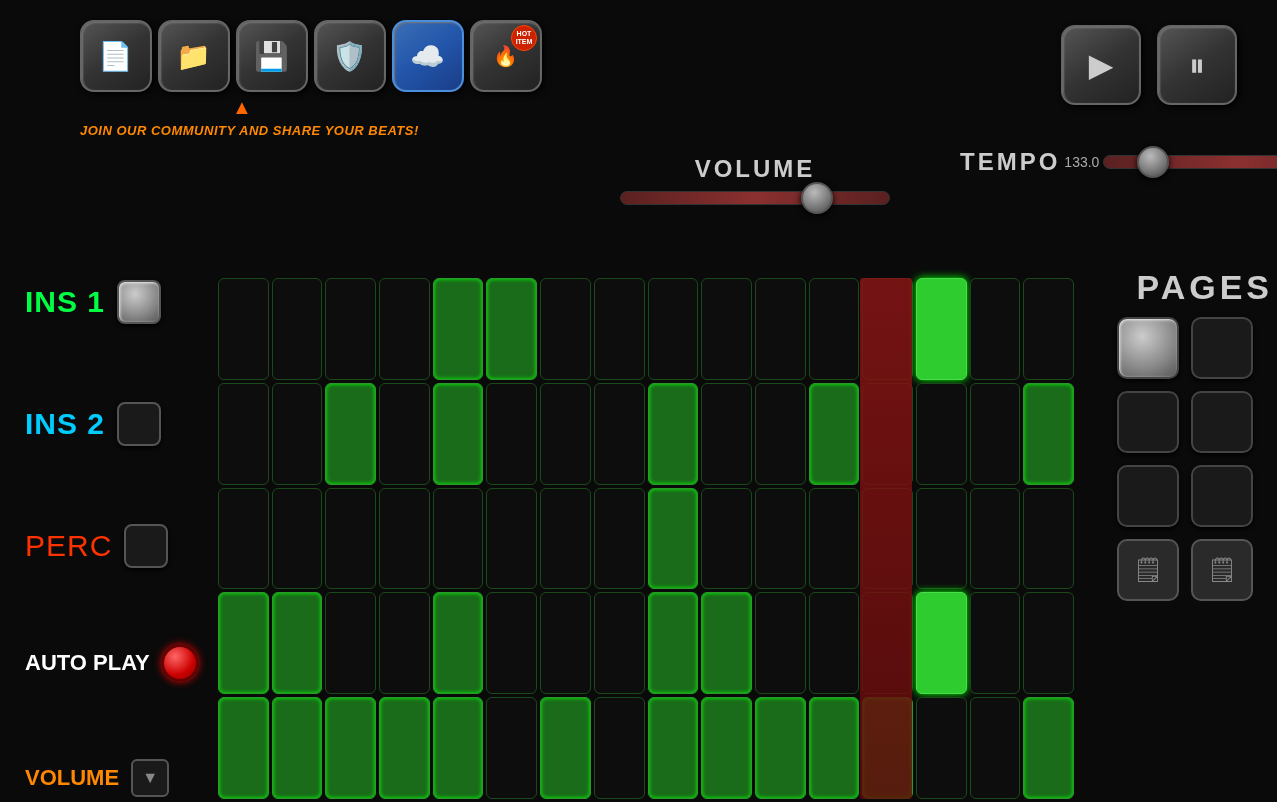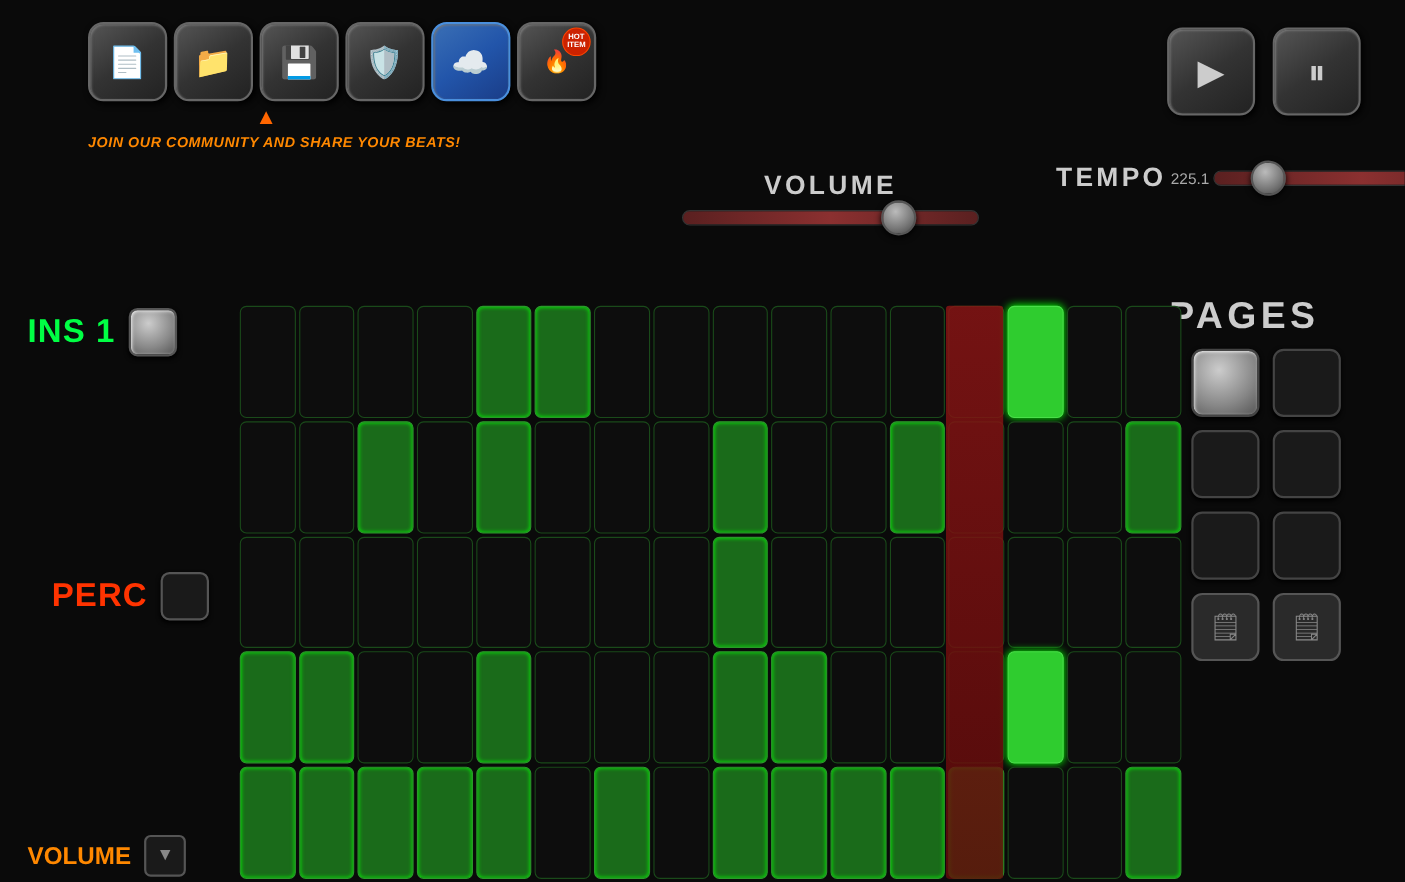--- a/index.html
+++ b/index.html
@@ -216,27 +216,27 @@
 
 <div style="position:absolute;top:155px;left:620px;display:flex;flex-direction:column;align-items:center;gap:8px;">
   <div style="color:#cccccc;font-size:24px;font-weight:900;letter-spacing:3px;">VOLUME</div>
   <div class="slider-track" style="width:270px;">
     <div class="slider-thumb" style="left:67%;"></div>
   </div>
 </div>
 
 <div style="position:absolute;top:148px;left:960px;display:flex;align-items:center;gap:4px;">
   <div style="color:#cccccc;font-size:24px;font-weight:900;letter-spacing:3px;">TEMPO</div>
-  <div style="color:#aaaaaa;font-size:14px;">225.1</div>
+  <div style="color:#aaaaaa;font-size:14px;">133.0</div>
   <div class="slider-track" style="width:270px;">
     <div class="slider-thumb" style="left:12%;"></div>
   </div>
 </div>
 
-<div style="position:absolute;top:268px;right:14px;width:200px;display:flex;flex-direction:column;align-items:flex-start;gap:10px;">
+<div style="position:absolute;top:268px;right:4px;width:200px;display:flex;flex-direction:column;align-items:flex-end;gap:10px;">
   <div style="color:#cccccc;font-size:34px;font-weight:900;letter-spacing:4px;">PAGES</div>
   <div style="display:grid;grid-template-columns:1fr 1fr;gap:12px;padding:0 20px;">
     <div class="page-btn metal"></div>
     <div class="page-btn dark"></div>
     <div class="page-btn dark"></div>
     <div class="page-btn dark"></div>
     <div class="page-btn dark"></div>
     <div class="page-btn dark"></div>
     <div class="page-btn doc">
       <span>🗒</span>
@@ -249,26 +249,34 @@
 
 <div style="position:absolute;top:275px;left:0;right:200px;bottom:0;display:flex;">
 
   <div style="width:215px;display:flex;flex-direction:column;justify-content:space-between;padding:5px 8px 5px 25px;">
 
     <div class="track-label-row">
       <div style="font-size:30px;font-weight:900;color:#00ff44;letter-spacing:1px;">INS 1</div>
       <div class="track-btn metal"></div>
     </div>
 
-
-    <div class="track-label-row">
-      <div style="font-size:30px;font-weight:700;color:#ff3300;letter-spacing:1px;margin-left:22px;">PERC</div>
+    <div class="track-label-row">
+      <div style="font-size:30px;font-weight:900;color:#00ccff;letter-spacing:1px;">INS 2</div>
       <div class="track-btn dark"></div>
     </div>
 
+    <div class="track-label-row">
+      <div style="font-size:30px;font-weight:400;color:#ff3300;letter-spacing:1px;">PERC</div>
+      <div class="track-btn dark"></div>
+    </div>
+
+    <div class="track-label-row">
+      <div style="font-size:22px;font-weight:900;color:#ffffff;letter-spacing:0px;">AUTO PLAY</div>
+      <div style="width:36px;height:36px;border-radius:50%;background:radial-gradient(circle at 35% 30%,#ff6666,#cc0000 60%,#880000);border:2px solid #660000;box-shadow:0 0 8px #ff0000;cursor:pointer;"></div>
+    </div>
 
     <div class="track-label-row">
       <div style="font-size:22px;font-weight:900;color:#ff8800;letter-spacing:0px;">VOLUME</div>
       <div style="width:38px;height:38px;background:#1a1a1a;border:2px solid #555;border-radius:6px;display:flex;align-items:center;justify-content:center;cursor:pointer;">
         <span style="color:#888;font-size:16px;">▼</span>
       </div>
     </div>
 
   </div>
 

